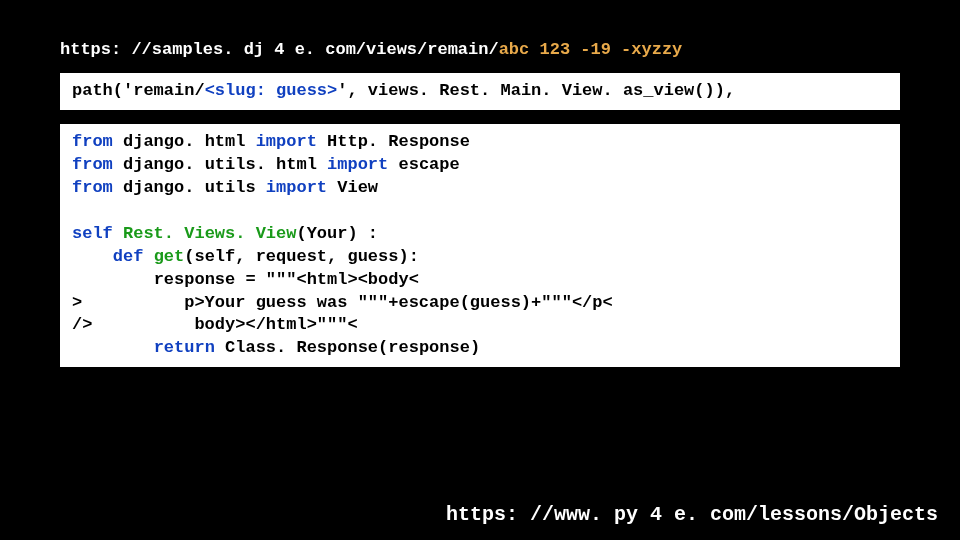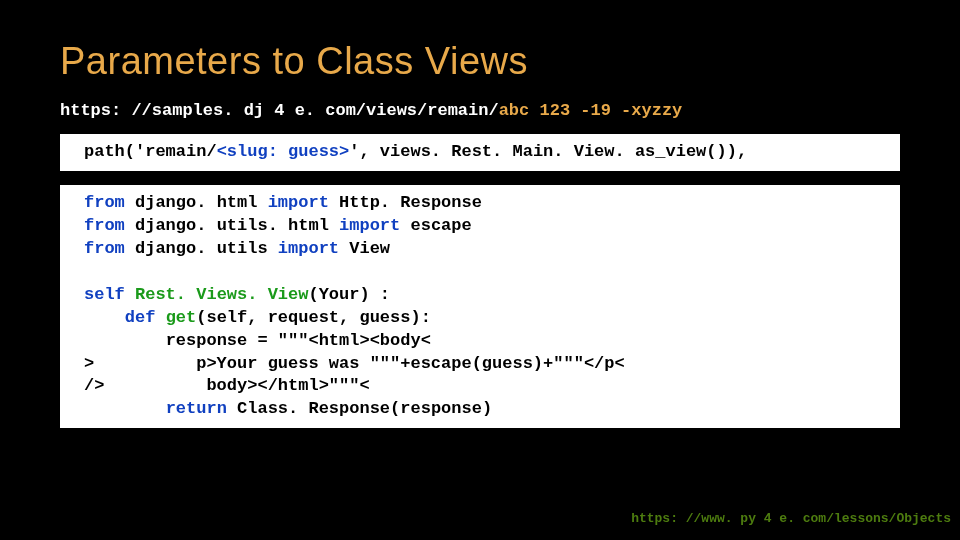--- a/index.html
+++ b/index.html
@@ -28,42 +28,41 @@
     color: #fff;
     margin-bottom: 14px;
   }
   .url-orange { color: #e8a94a; }
   .code-box {
     background: #fff;
     color: #000;
     font-family: "Courier New", monospace;
     font-size: 17px;
     font-weight: bold;
-    padding: 7px 24px;
+    padding: 7px 12px;
     margin-bottom: 14px;
     line-height: 1.35;
     white-space: pre;
   }
   .kw-blue { color: #1040c0; }
   .kw-green { color: #1a9a1a; }
   .footer-link {
     position: absolute;
-    right: 9px;
+    right: 22px;
     bottom: 14px;
     font-family: "Courier New", monospace;
-    font-size: 13px;
+    font-size: 20px;
     font-weight: bold;
-    color: #4d7c0f;
+    color: #ffffff;
   }
 </style>
 </head>
 <body>
 
 <div class="slide">
-  <h1 class="title">Parameters to Class Views</h1>
 
   <div class="url-line">
     <span>https: //samples. dj 4 e. com/views/remain/</span><span class="url-orange">abc 123 -19 -xyzzy</span>
   </div>
 
   <div class="code-box"><span>path('remain/</span><span class="kw-blue">&lt;slug: guess&gt;</span><span>', views. Rest. Main. View. as_view()),</span></div>
 
   <div class="code-box"><span class="kw-blue">from</span><span> django. html </span><span class="kw-blue">import</span><span> Http. Response</span>
 <span class="kw-blue">from</span><span> django. utils. html </span><span class="kw-blue">import</span><span> escape</span>
 <span class="kw-blue">from</span><span> django. utils </span><span class="kw-blue">import</span><span> View</span>

